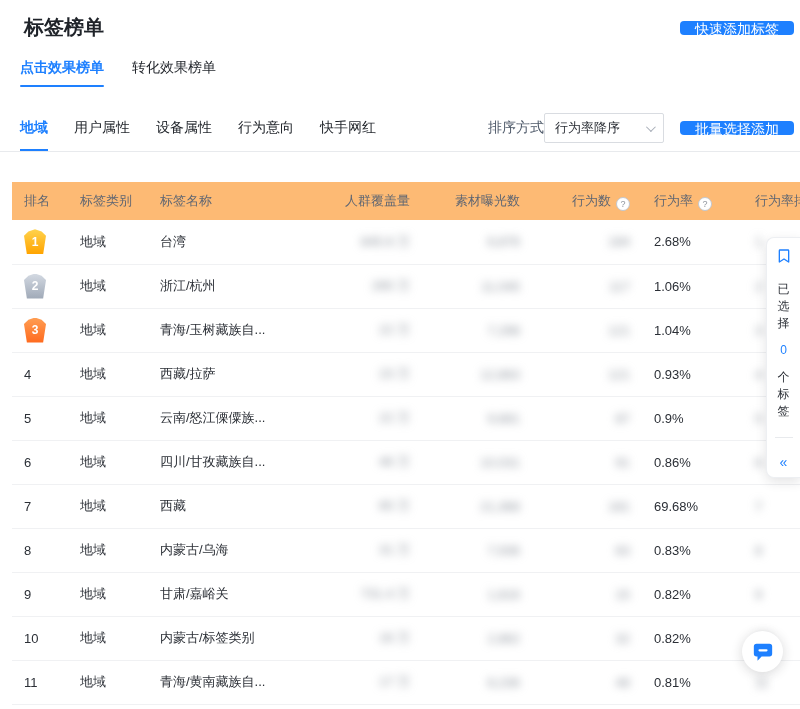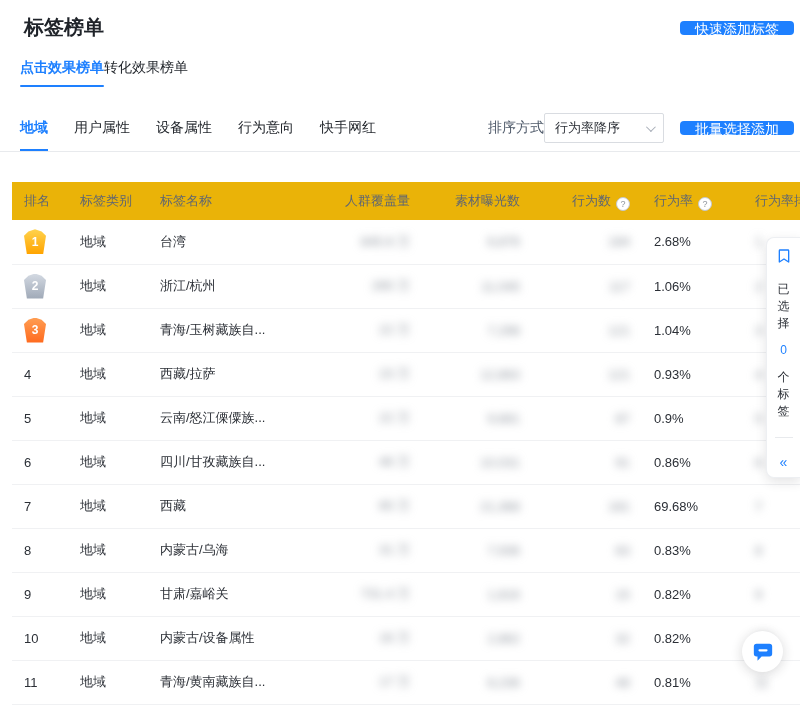--- a/index.html
+++ b/index.html
@@ -7,39 +7,39 @@
     width: 800px; height: 709px; margin: 0; overflow: hidden; position: relative;
     background: #fff; color: #1f2329;
     font-family: "Liberation Sans", "DejaVu Sans", sans-serif;
   }
   
   .page-header { display: flex; align-items: center; justify-content: space-between; padding: 14px 6px 0 24px; }
   .page-title { font-size: 20px; font-weight: 700; margin: 0; color: #1f2329; }
   .btn { border: none; border-radius: 4px; font-size: 14px; height: 14px; padding: 0 15px; cursor: pointer; font-family: inherit; white-space: nowrap; }
   .btn-primary { background: #1e80ff; color: #fff; }
   
-  .main-tabs { display: flex; padding: 18px 20px 0 20px; }
+  .main-tabs { display: flex; gap: 28px; padding: 18px 20px 0 20px; }
   .main-tab { font-size: 14px; color: #1f2329; padding-bottom: 10px; position: relative; cursor: pointer; }
   .main-tab.active { color: #1e80ff; font-weight: 600; }
   .main-tab.active::after { content: ""; position: absolute; left: 0; right: 0; bottom: 0; height: 2px; background: #1e80ff; border-radius: 1px; }
   
   .toolbar-row { display: flex; justify-content: space-between; align-items: center; padding: 26px 6px 0 20px; border-bottom: 1px solid #e8eaed; }
   .category-tabs { display: flex; gap: 26px; align-self: flex-end; }
   .cat-tab { font-size: 14px; color: #1f2329; padding-bottom: 14px; position: relative; cursor: pointer; }
   .cat-tab.active { color: #1e80ff; font-weight: 600; }
   .cat-tab.active::after { content: ""; position: absolute; left: 0; right: 0; bottom: 0; height: 2px; background: #1e80ff; }
   .toolbar-right { display: flex; align-items: center; margin-bottom: 8px; }
   .sort-label { font-size: 14px; color: #4e5969; }
   .select { display: flex; align-items: center; justify-content: space-between; width: 120px; height: 30px; border: 1px solid #d9dce1; border-radius: 2px; padding: 12px 10px; font-size: 13px; color: #2b2f36; cursor: pointer; background: #fff; }
   .chevron-down { width: 7px; height: 7px; border-right: 1.5px solid #a8aeb8; border-bottom: 1.5px solid #a8aeb8; transform: rotate(45deg) translateY(-2px); flex: 0 0 auto; }
   .toolbar-right .btn { margin-left: 16px; }
   
   .table-wrap { margin: 30px 0 0 12px; overflow: hidden; }
   table { border-collapse: collapse; table-layout: fixed; width: 831px; }
-  th { background: #eab308; height: 38px; font-weight: 400; font-size: 13px; color: #5f6672; text-align: left; padding: 0 12px; white-space: nowrap; overflow: hidden; }
+  th { background: #fdba74; height: 38px; font-weight: 400; font-size: 13px; color: #5f6672; text-align: left; padding: 0 12px; white-space: nowrap; overflow: hidden; }
   td { height: 44px; border-bottom: 1px solid #f0f1f3; font-size: 13px; color: #2b2f36; padding: 0 12px; white-space: nowrap; overflow: hidden; }
   .right { text-align: right; }
   .masked { filter: blur(4px); color: #8f959e; user-select: none; }
   .info-icon { display: inline-flex; align-items: center; justify-content: center; width: 14px; height: 14px; border: 1px solid #c2c7cf; border-radius: 50%; font-size: 9px; color: #8f959e; margin-left: 5px; vertical-align: -2px; background: #fff; }
   .info-icon::after { content: "?"; }
   .medal { width: 22px; height: 25px; display: flex; align-items: center; justify-content: center; color: #fff; font-size: 12px; font-weight: 700; clip-path: polygon(50% 0%, 80% 9%, 100% 26%, 87% 100%, 13% 100%, 0% 26%, 20% 9%); }
   .medal-1 { background: linear-gradient(180deg, #ffd34e, #ffa400); }
   .medal-2 { background: linear-gradient(180deg, #d3d9e2, #9fa9b7); }
   .medal-3 { background: linear-gradient(180deg, #ff9d52, #ff6a1e); }
   
@@ -201,21 +201,21 @@
           <td>甘肃/嘉峪关</td>
           <td class="right masked">731.4 万</td>
           <td class="right masked">1,816</td>
           <td class="right masked">15</td>
           <td>0.82%</td>
           <td class="masked">9</td>
         </tr>
         <tr>
           <td><span class="rank-num">10</span></td>
           <td>地域</td>
-          <td>内蒙古/设备属性</td>
+          <td>内蒙古/标签类别</td>
           <td class="right masked">16 万</td>
           <td class="right masked">2,862</td>
           <td class="right masked">32</td>
           <td>0.82%</td>
           <td class="masked">10</td>
         </tr>
         <tr>
           <td><span class="rank-num">11</span></td>
           <td>地域</td>
           <td>青海/黄南藏族自...</td>

